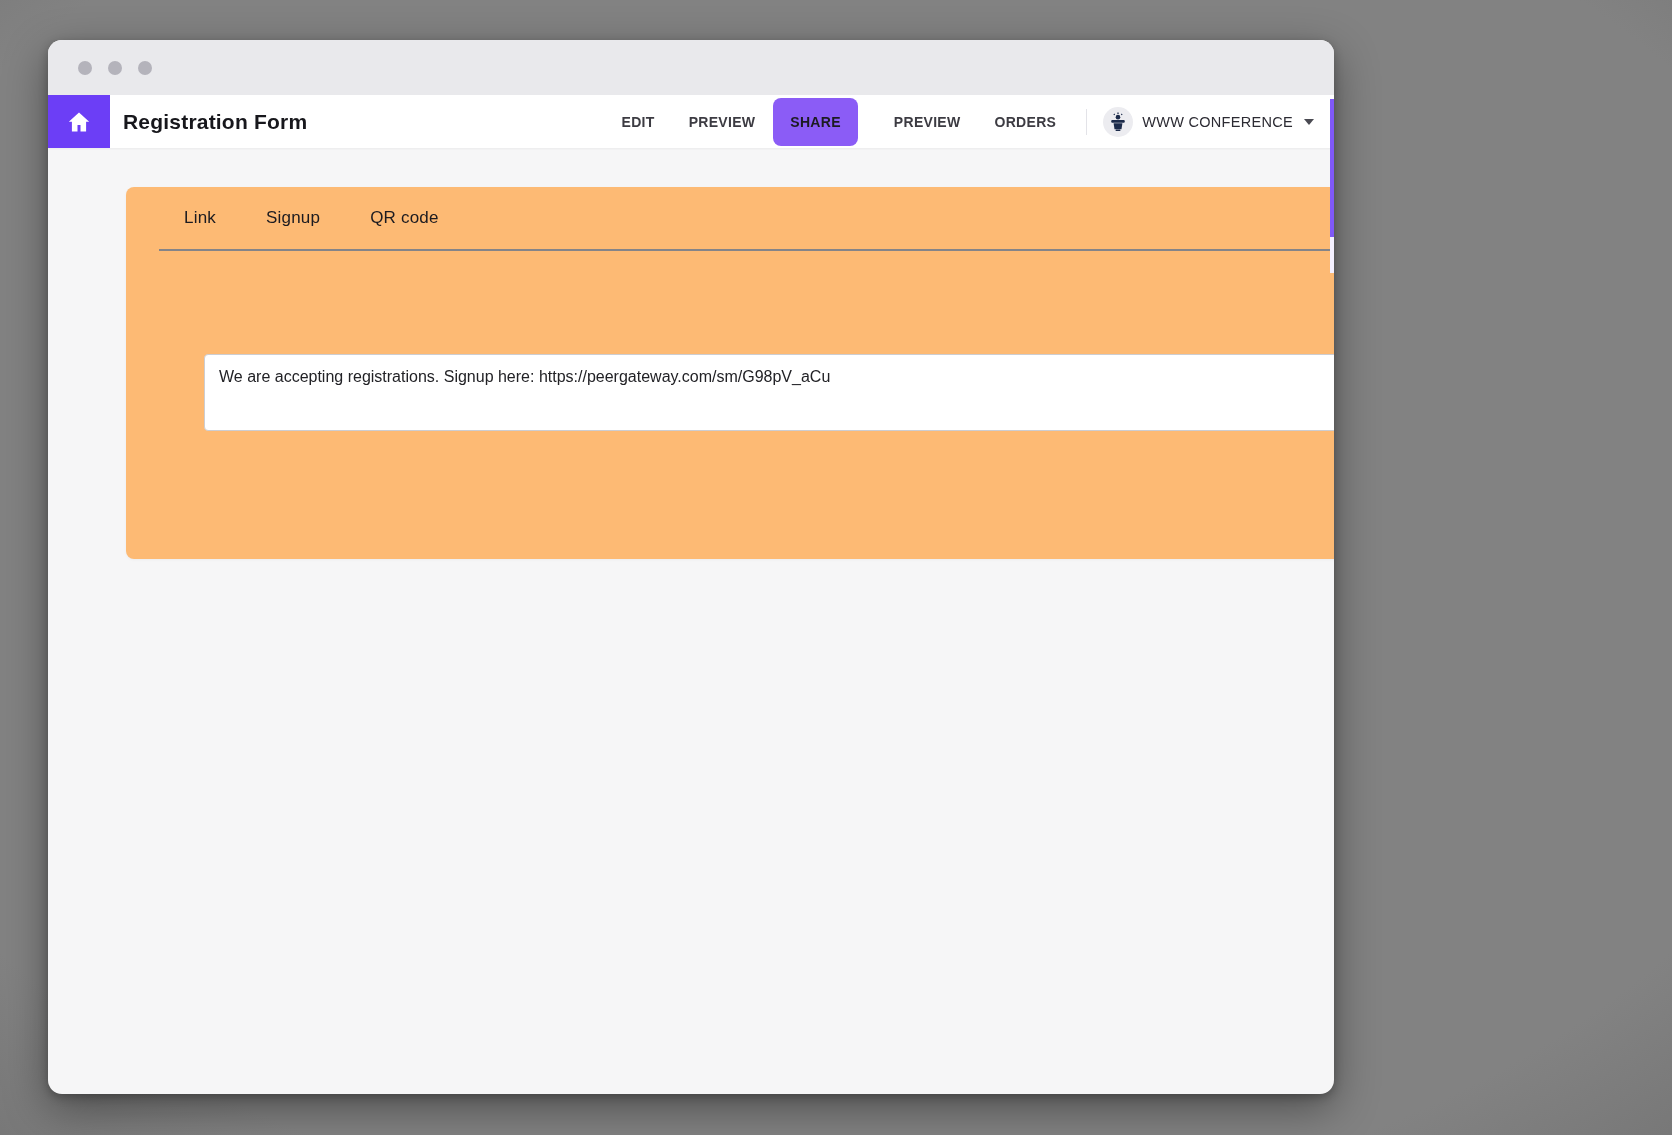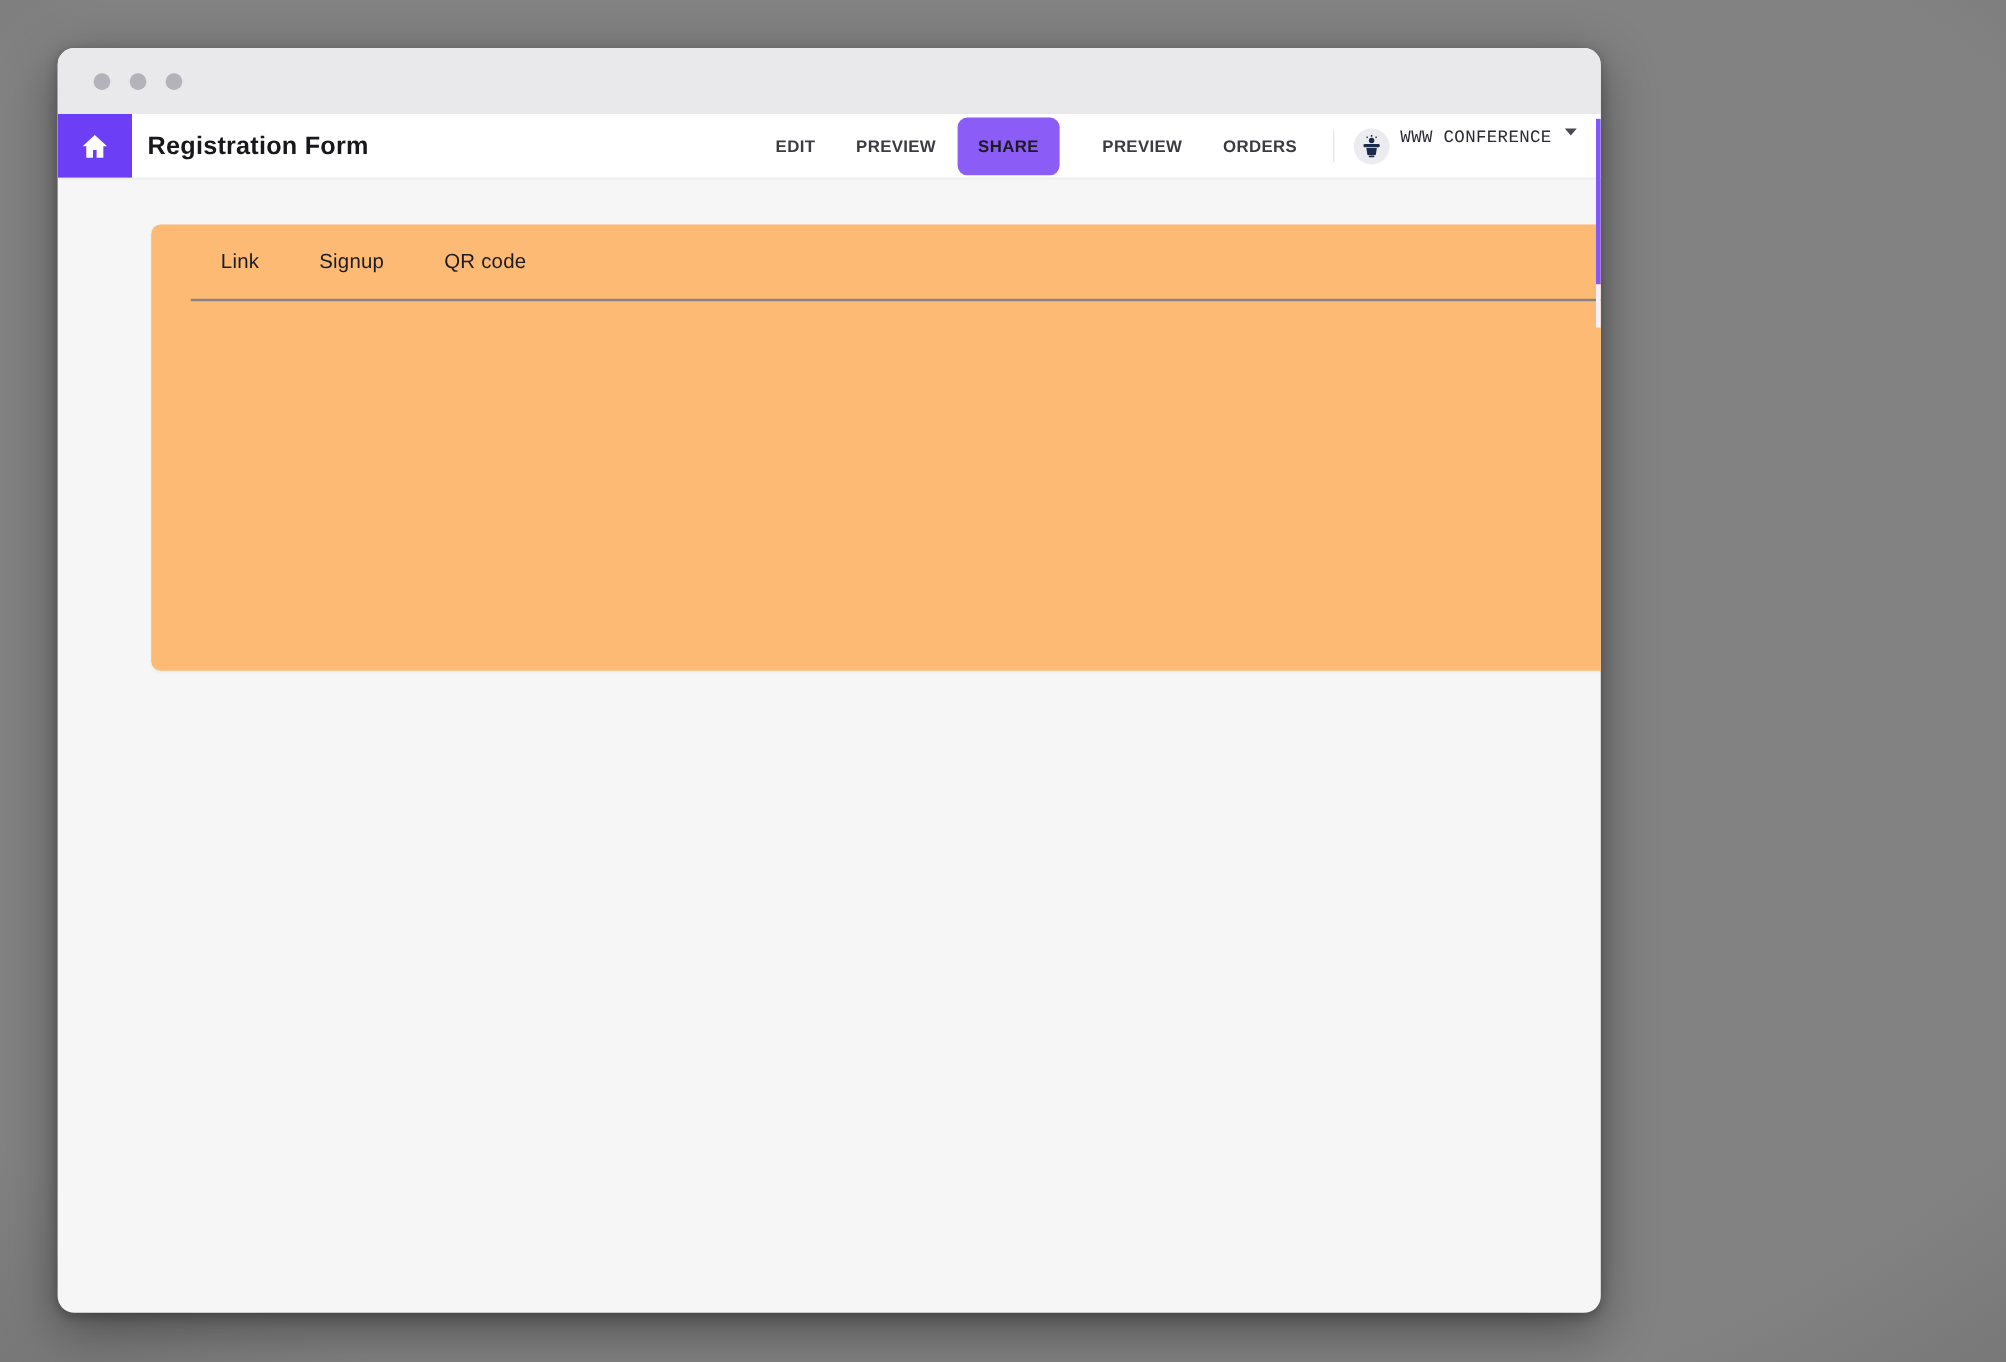--- a/index.html
+++ b/index.html
@@ -46,22 +46,22 @@
     cursor:pointer; margin-left:34px; padding:0;
   }
   .nav-item.pill {
     background:#8b5cf6; color:#1c1b21; border-radius:8px;
     padding:16px 17px; margin-left:18px; margin-right:2px; font-weight:700;
   }
   .v-divider {
     width:1px; height:26px; background:#e3e3e8; margin:0 16px 0 30px;
   }
   .account {
-    display:flex; align-items:flex-start; gap:9px; background:none; border:none;
-    cursor:pointer; font-family:Liberation Mono, monospace; padding:0;
+    display:flex; align-items:center; gap:9px; background:none; border:none;
+    cursor:pointer; font-family:Liberation Sans, sans-serif; padding:0;
   }
   .account-avatar {
     width:30px; height:30px; border-radius:50%; background:#ececf0;
     display:flex; align-items:center; justify-content:center;
   }
   .account-avatar svg { width:22px; height:22px; fill:#1c2b4a; }
   .account-label { font-size:14.5px; color:#2c2b33; letter-spacing:.3px; font-weight:500; }
   .caret-down {
     width:0; height:0; border-left:5px solid transparent; border-right:5px solid transparent;
     border-top:6px solid #4a4a52; margin-left:2px;
@@ -148,19 +148,20 @@
   </header>
 
   <section class="card">
     <div class="tabs">
       <button class="tab">Link</button>
       <button class="tab">Signup</button>
       <button class="tab">QR code</button>
     </div>
 
     <div class="panel">
+      <textarea class="share-textarea" spellcheck="false" style="">We are accepting registrations. Signup here: https://peergateway.com/sm/G98pV_aCu</textarea>
     </div>
   </section>
 
   <div class="scroll-thumb"></div>
   <div class="scroll-track-rest"></div>
 
 </div>
 
 </body></html>

